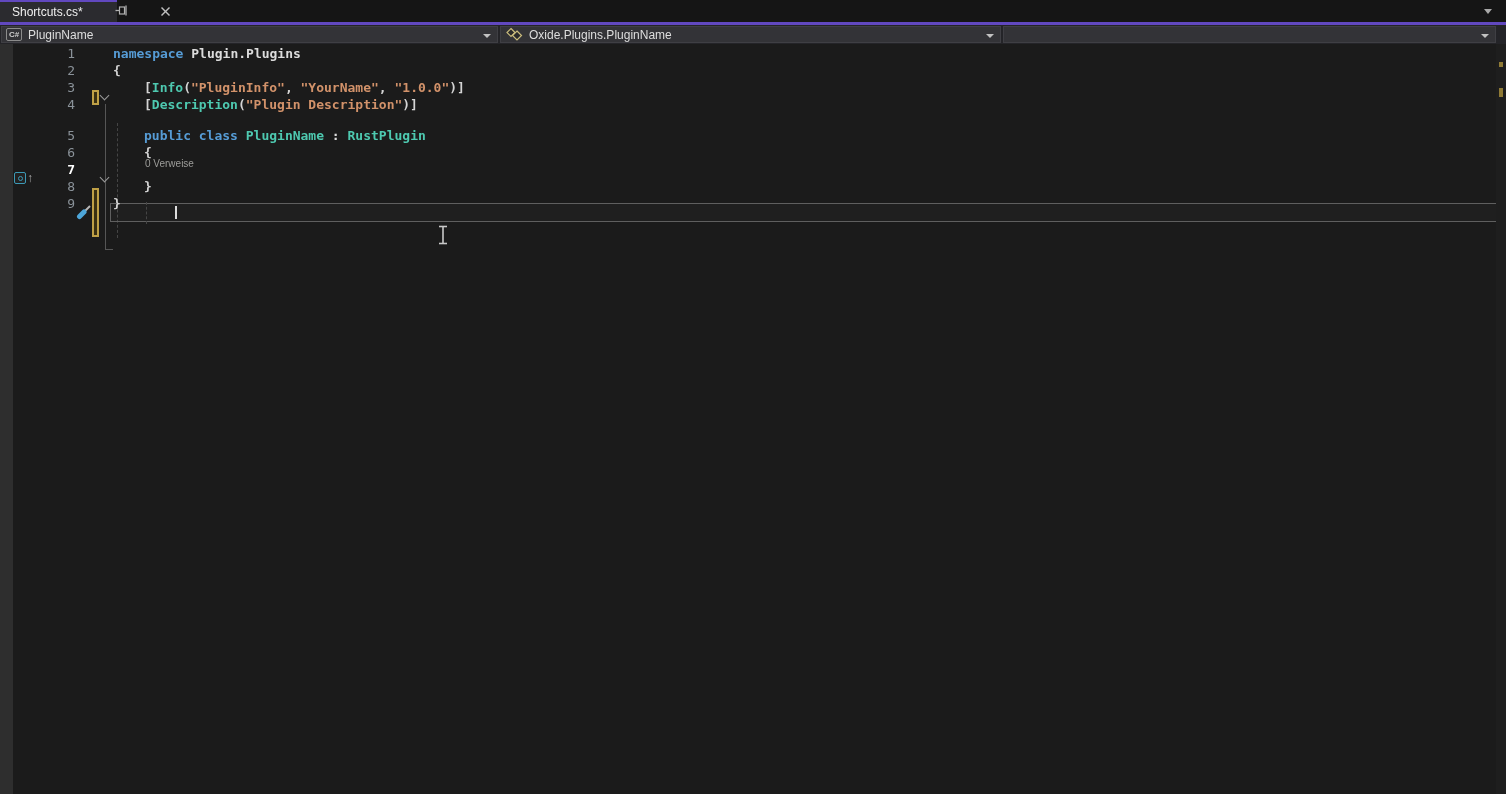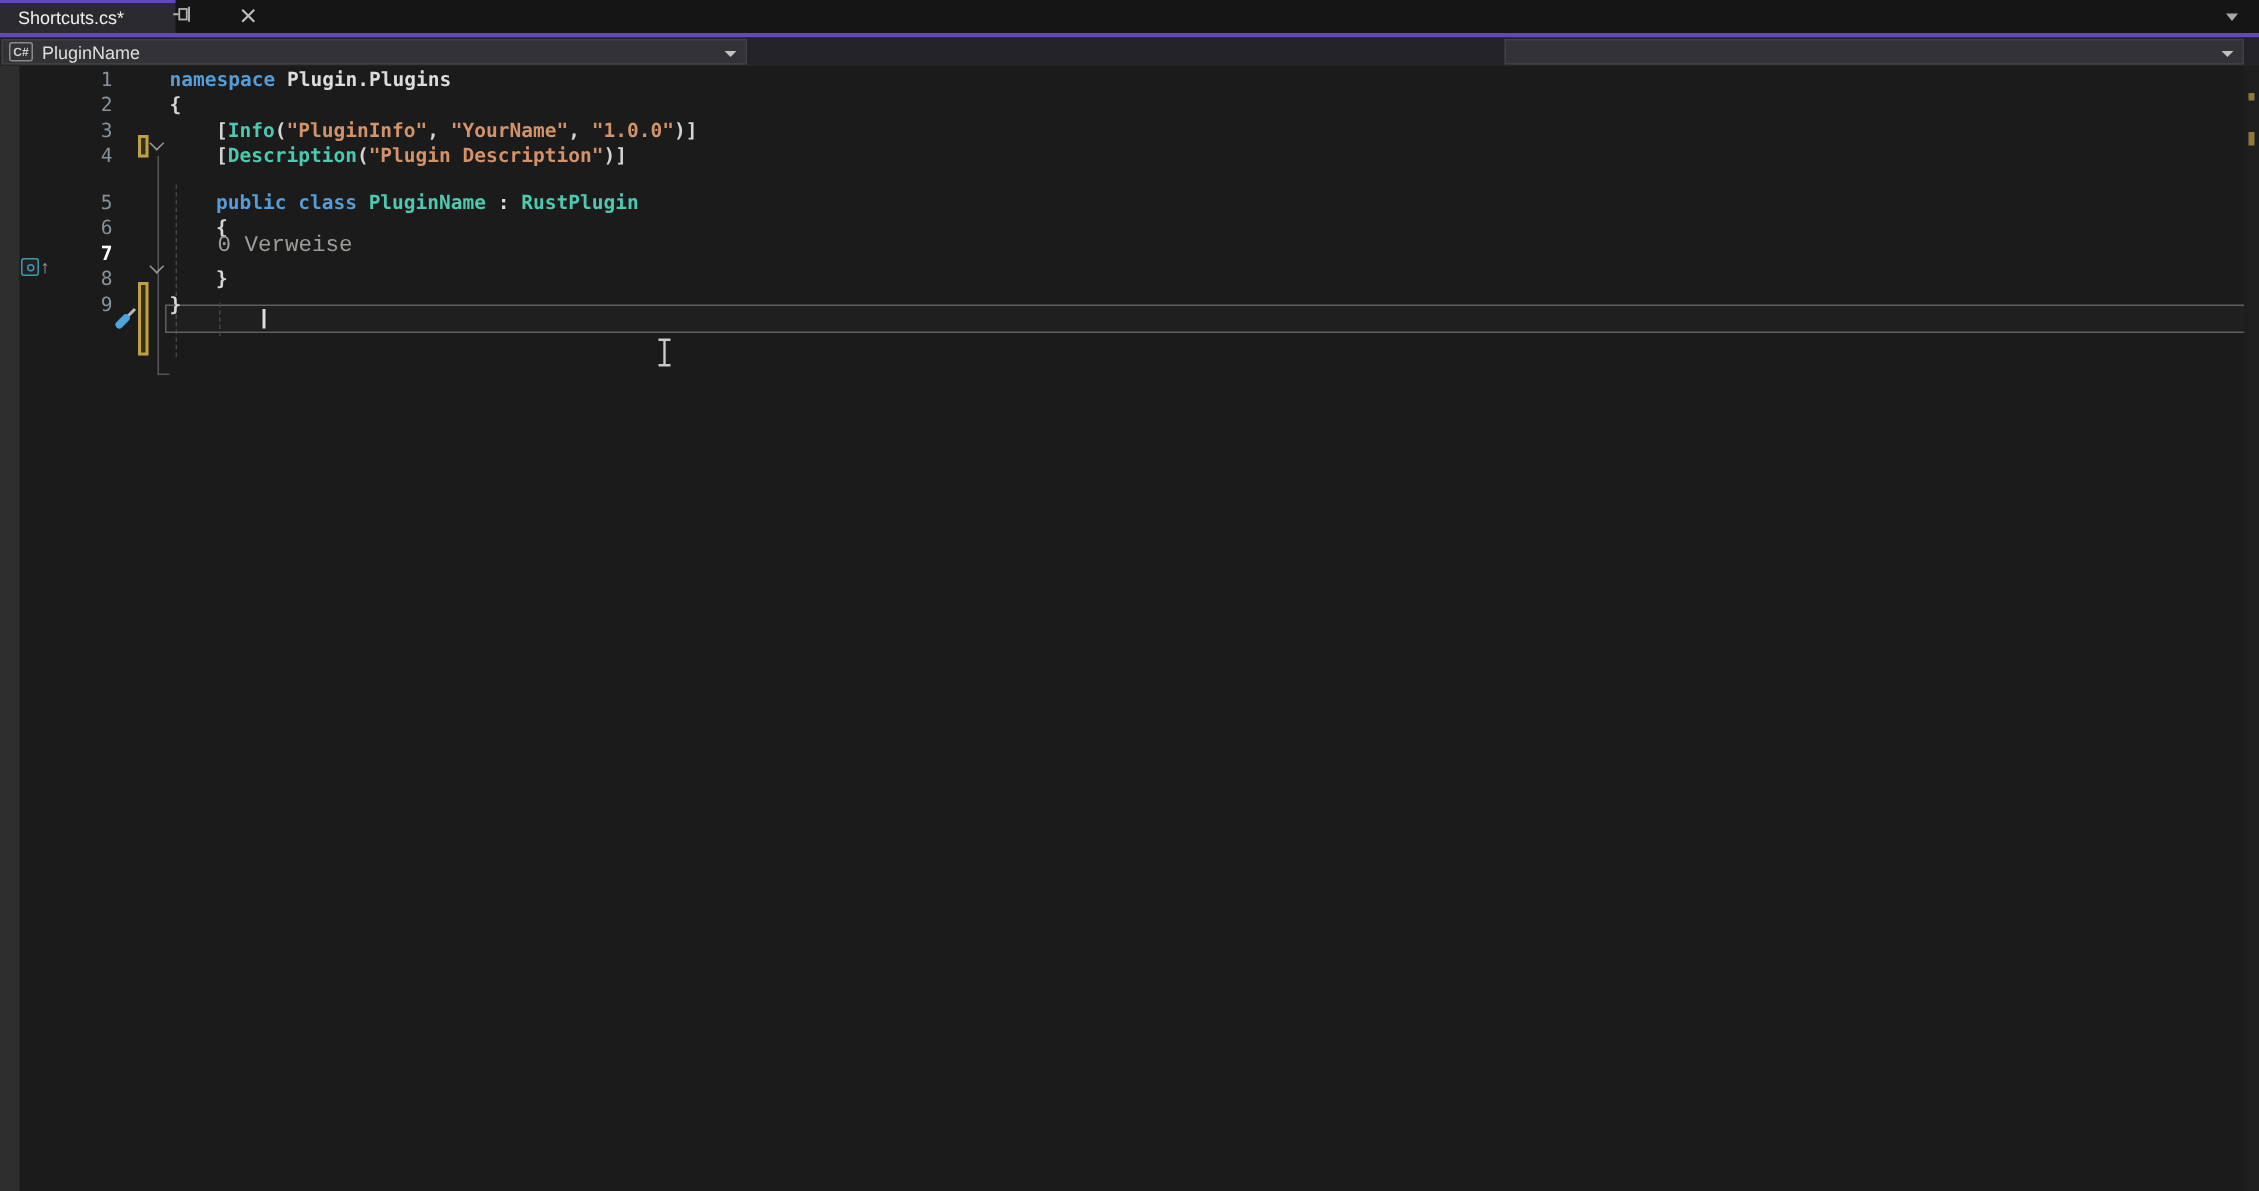--- a/index.html
+++ b/index.html
@@ -34,21 +34,21 @@
   #editor { left:0; top:44px; width:1506px; height:750px; background:#1b1b1b; }
   #glyph-margin { left:0; top:0; width:13px; height:750px; background:#2e2e2e; }
   .code-row { position:absolute; left:0; width:1506px; height:17px;
               font-family:"DejaVu Sans Mono", monospace; font-size:13px;
               line-height:17px; font-weight:bold; white-space:pre; }
   .lnum { position:absolute; left:40px; width:35px; text-align:right;
           color:#8a9299; font-weight:normal; }
   .lnum.cur { color:#ffffff; font-weight:bold; }
   .code-text { position:absolute; }
   #codelens { position:absolute; left:145px; top:112px; height:15px; line-height:15px;
-              color:#9d9d9a; font-size:15px; font-family:Liberation Mono, monospace; }
+              color:#9d9d9a; font-size:10px; font-family:Liberation Sans, sans-serif; }
 
   .chev { position:absolute; width:7px; height:7px;
           border-right:1.5px solid #9a9a9a; border-bottom:1.5px solid #9a9a9a;
           transform:rotate(45deg); }
   #outline-bracket { left:105px; top:60px; width:8px; height:146px;
                      border-left:1px solid #565656; border-bottom:1px solid #565656; }
   .indent-guide { position:absolute; width:0; border-left:1px dashed #454545; }
   #guide-1 { left:117px; top:79px; height:115px; }
   #guide-2 { left:146px; top:158px; height:22px; }
 
@@ -96,20 +96,30 @@
     </span>
   </div>
   <div class="abs" id="tab-overflow"></div>
 </div>
 <div class="abs" id="accent-line"></div>
 
 <div class="abs" id="navbar">
   <div class="combo" style="left:1px; width:497px;">
     <span id="csharp-badge">C#</span>
     <span class="combo-label">PluginName</span>
+    <span class="combo-arrow"></span>
+  </div>
+  <div class="combo" style="left:500px; width:501px;">
+    <span style="margin-left:5px; display:inline-flex;">
+      <svg width="17" height="15" viewBox="0 0 17 15">
+        <polygon points="5,1.5 9,5.5 5,9.5 1,5.5" fill="#2a2a2a" stroke="#cbbd7d" stroke-width="1.2"></polygon>
+        <polygon points="11,4 15.5,8.5 11,13 6.5,8.5" fill="#2a2a2a" stroke="#cbbd7d" stroke-width="1.2"></polygon>
+      </svg>
+    </span>
+    <span class="combo-label">Oxide.Plugins.PluginName</span>
     <span class="combo-arrow"></span>
   </div>
   <div class="combo" style="left:1003px; width:493px;">
     <span class="combo-label"></span>
     <span class="combo-arrow"></span>
   </div>
 </div>
 
 <div class="abs" id="editor">
   <div class="abs" id="glyph-margin"></div>

